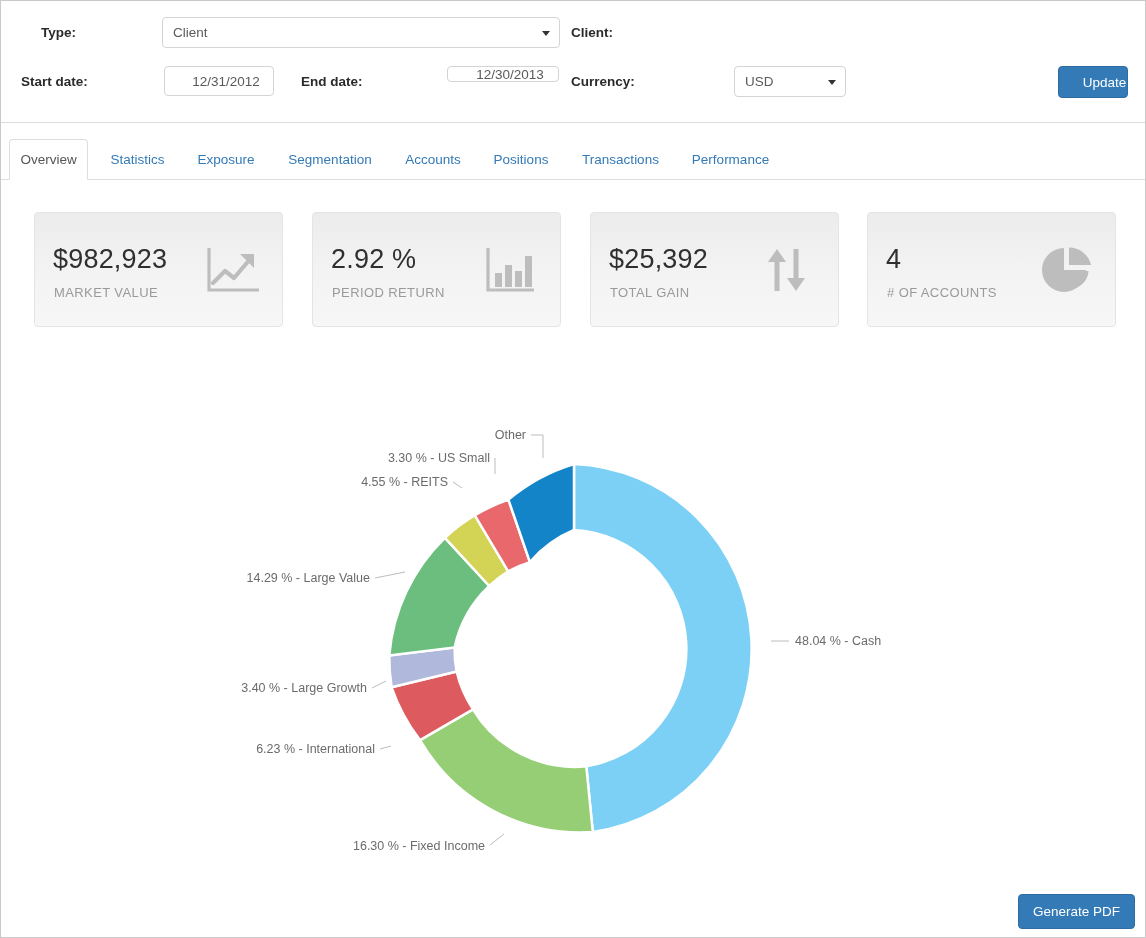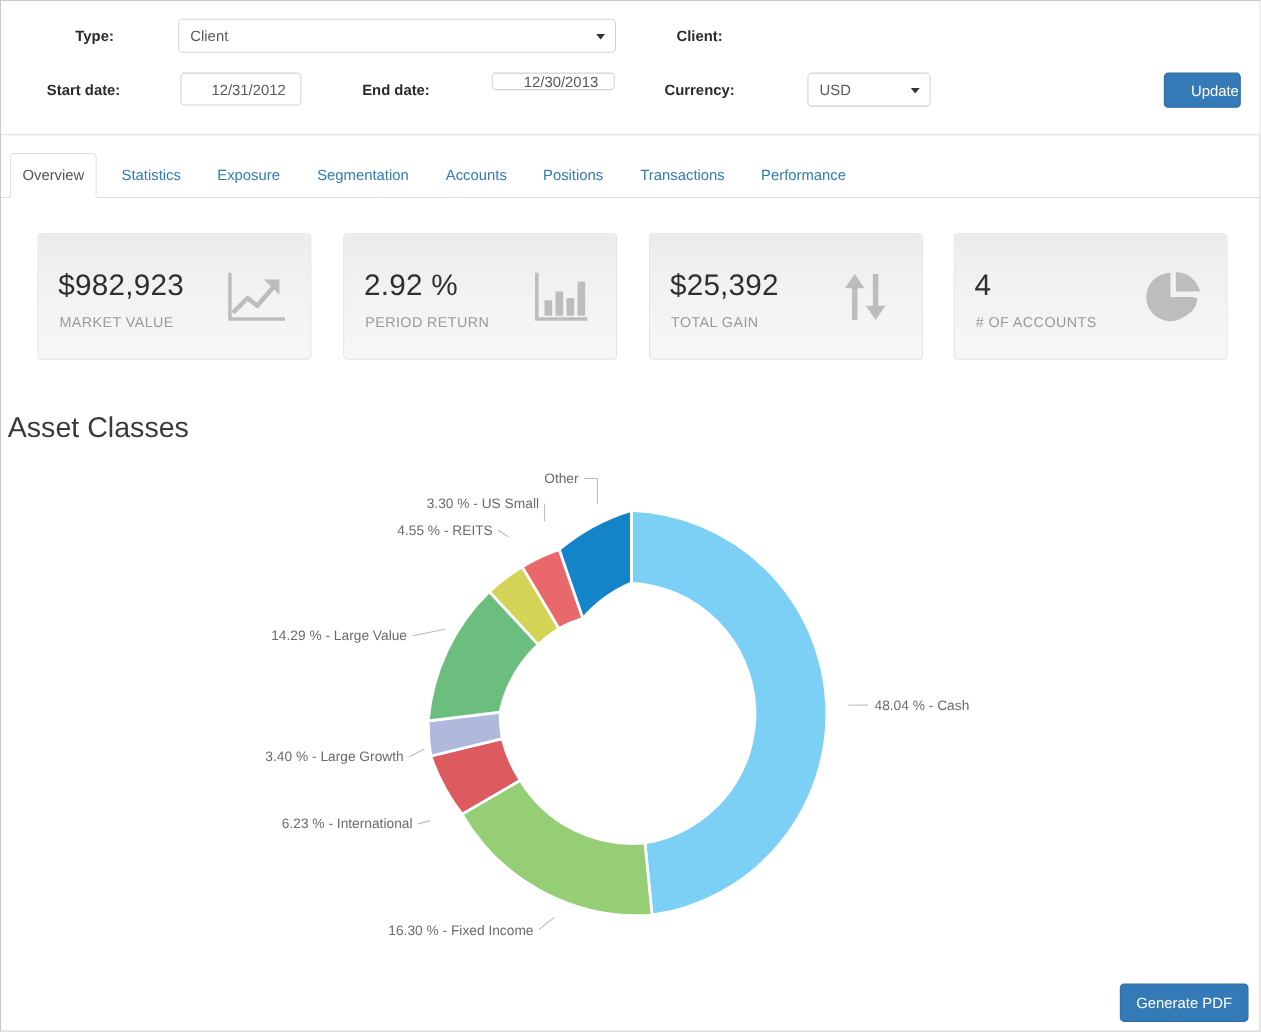--- a/index.html
+++ b/index.html
@@ -23,21 +23,21 @@
     position: absolute; left: 0; top: 0;
     width: 1146px; height: 122px;
     background: #fff;
     border-bottom: 1px solid #dcdcdc;
   }
   .flabel {
     position: absolute;
     font-size: 13.5px;
     font-weight: bold;
     color: #2b2b2b;
-    text-align: center;
+    text-align: left;
     line-height: 16px;
   }
   .fctl {
     position: absolute;
     background: #fff;
     border: 1px solid #d4d4d4;
     border-radius: 4px;
     font-size: 13.5px;
     color: #5a5a5a;
     padding: 0 10px;
@@ -252,21 +252,20 @@
     <div class="kpi-label"># OF ACCOUNTS</div>
     <div class="kpi-icon">
       <svg width="54" height="50" viewBox="0 0 54 50">
         <path d="M25 25 L25 3 A22 22 0 1 0 47 25 Z" fill="#bdbdbd"></path>
         <path d="M30 20 L30 2.5 A22.5 22.5 0 0 1 52 20 Z" fill="#bdbdbd"></path>
         <path d="M31 26 L49.5 26 A19 19 0 0 1 31 44 Z" fill="#bdbdbd"></path>
       </svg>
     </div>
   </div>
 
-  <div class="section-title">Asset Classes</div>
 
   <div class="chartwrap">
     <svg width="1146" height="470" viewBox="0 0 1146 470">
       <g>
 
         <path d="M 573 53 A 185 185 0 0 1 591.8 421.0 L 585.3 355.3 A 119 119 0 0 0 573 119 Z" fill="#7dd0f5" stroke="#ffffff" stroke-width="2.5"></path>
 
         <path d="M 591.8 421.0 A 185 185 0 0 1 419.0 329.1 L 472.0 298.3 A 119 119 0 0 0 585.3 355.3 Z" fill="#96ce76" stroke="#ffffff" stroke-width="2.5"></path>
 
         <path d="M 419.0 329.1 A 185 185 0 0 1 390.6 276.3 L 455.6 260.5 A 119 119 0 0 0 472.0 298.3 Z" fill="#dd5a5e" stroke="#ffffff" stroke-width="2.5"></path>

